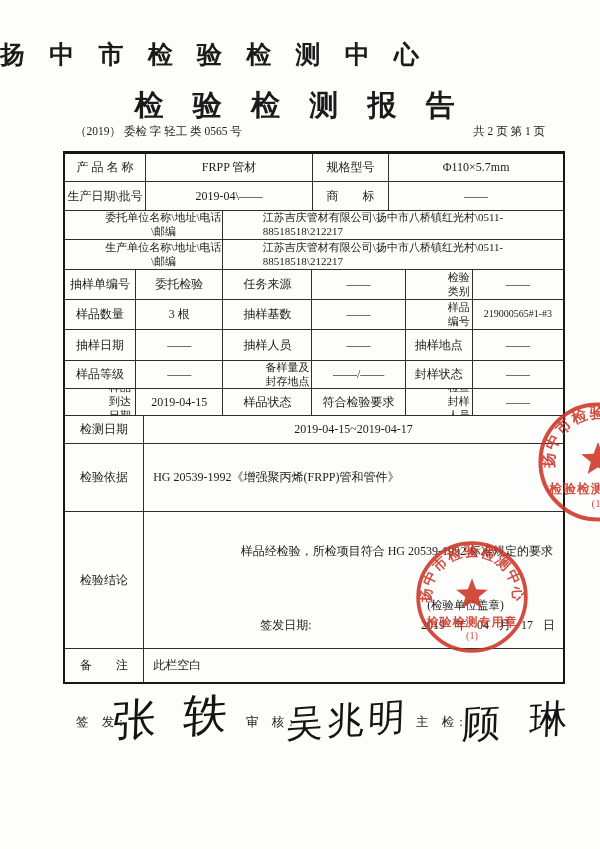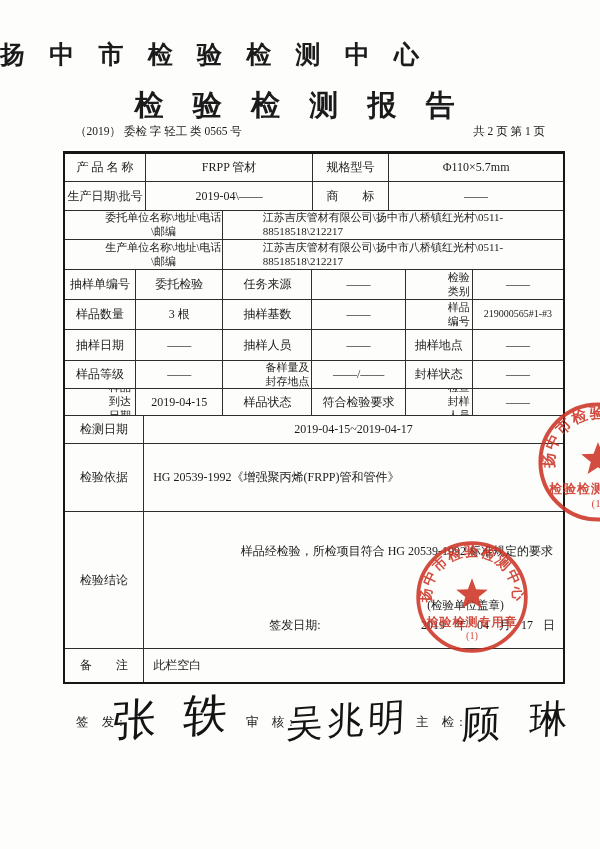--- a/index.html
+++ b/index.html
@@ -39,21 +39,21 @@
     overflow:hidden;position:relative;
   }
   .cell:last-child{border-right:none;}
   .row:last-child .cell{border-bottom:none;}
   .left{justify-content:flex-start;text-align:left;padding-left:9px;padding-right:4px;}
   .sm{font-size:11px;padding-left:40px;}
   .xs{font-size:10px;}
   
   .concl-text{position:absolute;top:32px;left:14px;right:10px;text-align:right;font-size:12px;}
   .seal-hint{position:absolute;top:86px;left:283px;font-size:11.5px;white-space:nowrap;}
-  .issue-line{position:absolute;top:106px;left:125px;right:8px;display:flex;justify-content:space-between;font-size:12px;white-space:nowrap;}
+  .issue-line{position:absolute;top:106px;left:116px;right:8px;display:flex;justify-content:space-between;font-size:12px;white-space:nowrap;}
   
   .stamp{position:absolute;z-index:6;opacity:0.88;pointer-events:none;}
   .stamp-main{left:414px;top:539px;}
   .stamp-edge{left:536px;top:400px;}
   
   .sig-label{position:absolute;font-size:12.5px;letter-spacing:5px;white-space:nowrap;}
   .sig-name{
     position:absolute;white-space:nowrap;color:#141414;
     font-family:"Liberation Serif","DejaVu Serif",serif;
     transform:rotate(-4deg) skewX(-6deg);

